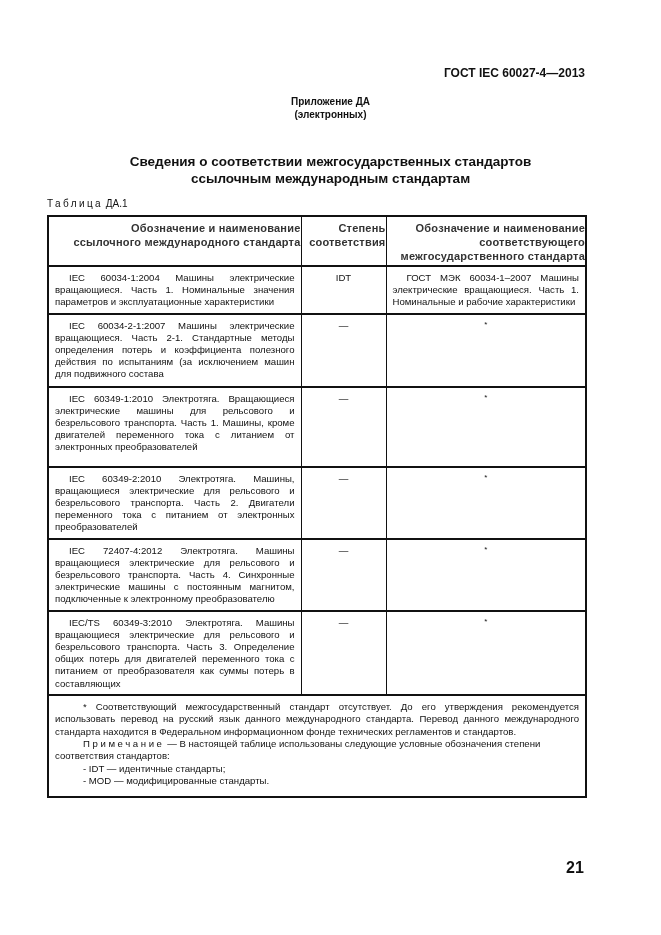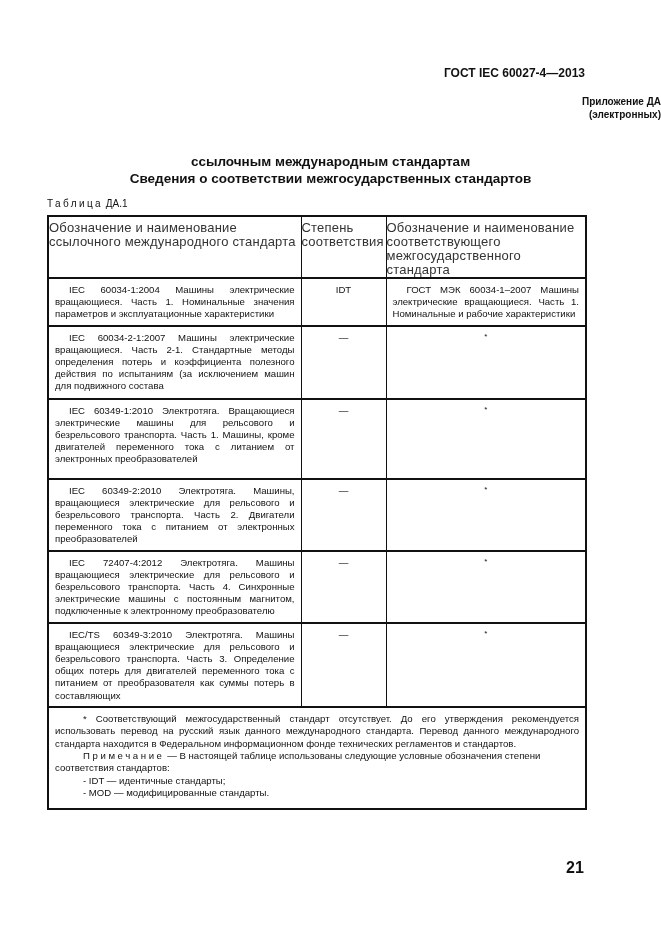--- a/index.html
+++ b/index.html
@@ -1,30 +1,30 @@
 <!DOCTYPE html>
 <html><head>
   <meta charset="utf-8">
   <style>
     html, body { margin: 0; padding: 0; background: #ffffff; }
     body { width: 661px; height: 935px; position: relative; overflow: hidden;
            font-family: "Liberation Sans", sans-serif; color: #111; }
     .doc-code { position: absolute; top: 66px; right: 76px; font-weight: bold; font-size: 12px; }
-    .appendix { position: absolute; top: 95px; left: 0; width: 661px; text-align: right;
+    .appendix { position: absolute; top: 95px; left: 0; width: 661px; text-align: center;
                 font-weight: bold; font-size: 10px; line-height: 13px; }
     .title { position: absolute; top: 153px; left: 0; width: 661px; text-align: center;
              font-weight: bold; font-size: 13.5px; line-height: 17px; }
     .table-label { position: absolute; top: 198px; left: 47px; font-size: 10px; }
     .table-label .spaced { letter-spacing: 2.4px; }
     table.main { position: absolute; top: 215px; left: 47px; width: 538px;
                  border-collapse: collapse; table-layout: fixed; font-size: 9.6px; line-height: 12.2px; }
     table.main td, table.main th { border: 1px solid #111; vertical-align: top; padding: 0; }
     table.main { border: 2px solid #111; }
     col.c1 { width: 253px; } col.c2 { width: 85px; } col.c3 { width: 200px; }
-    th { font-weight: normal; font-size: 13px; line-height: 14px; color: #333; text-align: left;
+    th { font-weight: bold; font-size: 11px; line-height: 14px; color: #333; text-align: right;
          height: 44px; padding-top: 4px !important; letter-spacing: 0.2px; }
     thead tr { border-bottom: 2px solid #111; }
     tr.r { border-top: 2px solid #111; }
     td.name { padding: 5px 6px 4px 6px !important; text-align: justify; }
     td.name .t { display: block; text-indent: 14px; }
     td.deg { text-align: center; padding-top: 5px !important; }
     td.gost { padding: 5px 6px 4px 6px !important; text-align: justify; }
     td.gost .t { display: block; text-indent: 14px; }
     td.gost.star { text-align: center; font-size: 8px; padding-top: 4px !important; }
     tr.foot td { border-top: 2px solid #111; padding: 5px 6px 8px 6px; font-size: 9.6px; line-height: 12.4px; }
@@ -38,22 +38,22 @@
 <body>
 
 <div class="doc-code">ГОСТ IEC 60027-4—2013</div>
 
 <div class="appendix">
   <div>Приложение ДА</div>
   <div>(электронных)</div>
 </div>
 
 <div class="title">
+  <div>Сведения о соответствии межгосударственных стандартов</div>
   <div>ссылочным международным стандартам</div>
-  <div>Сведения о соответствии межгосударственных стандартов</div>
 </div>
 
 <div class="table-label">
   <span class="spaced">Таблица</span>
   <span>ДА.1</span>
 </div>
 
 <table class="main">
   <colgroup>
       <col class="c1">

